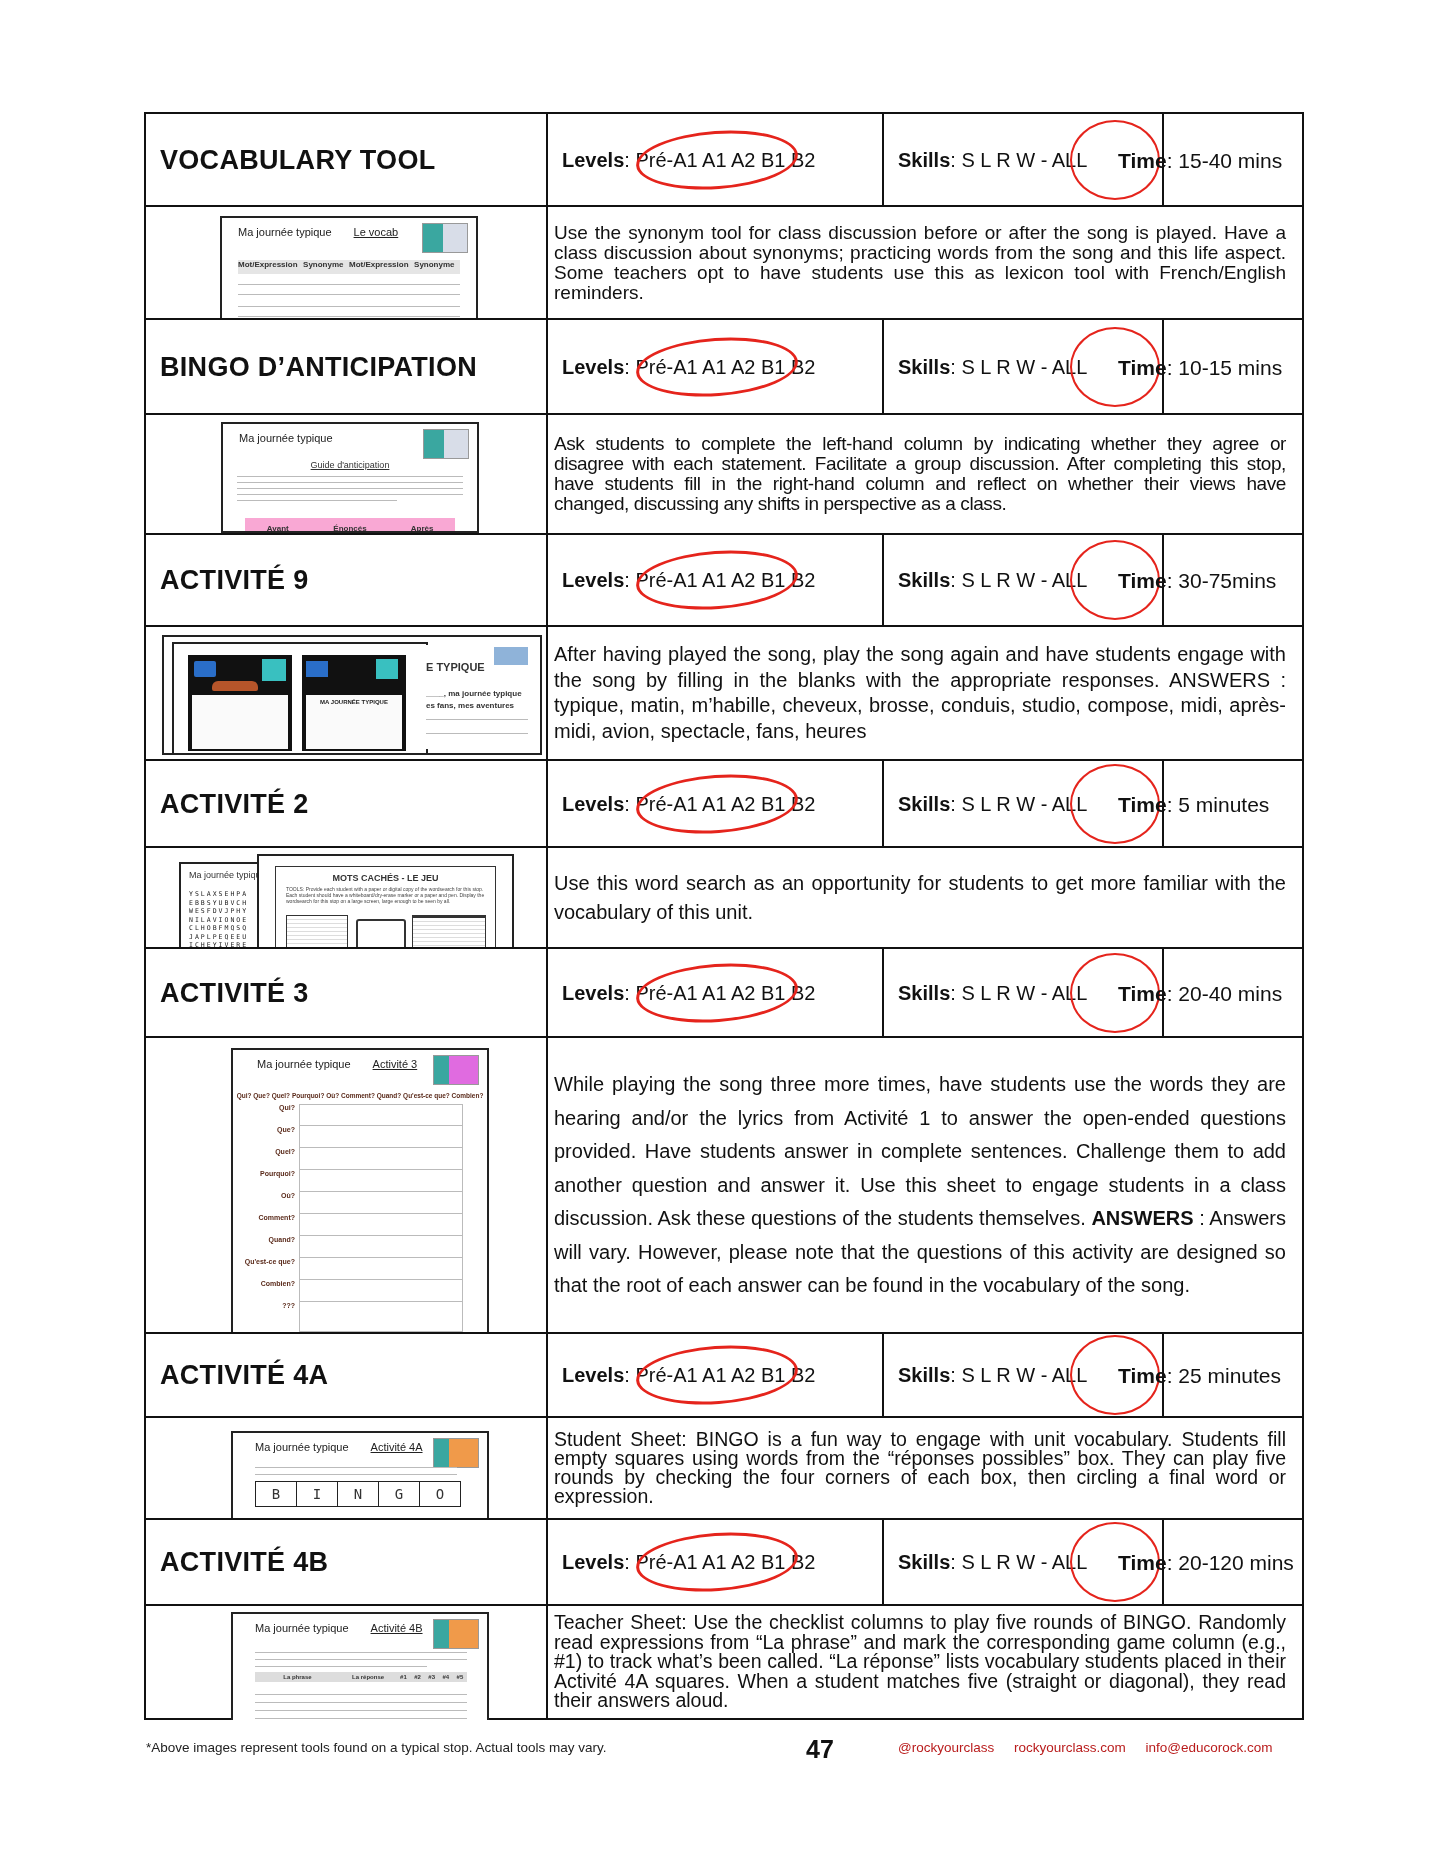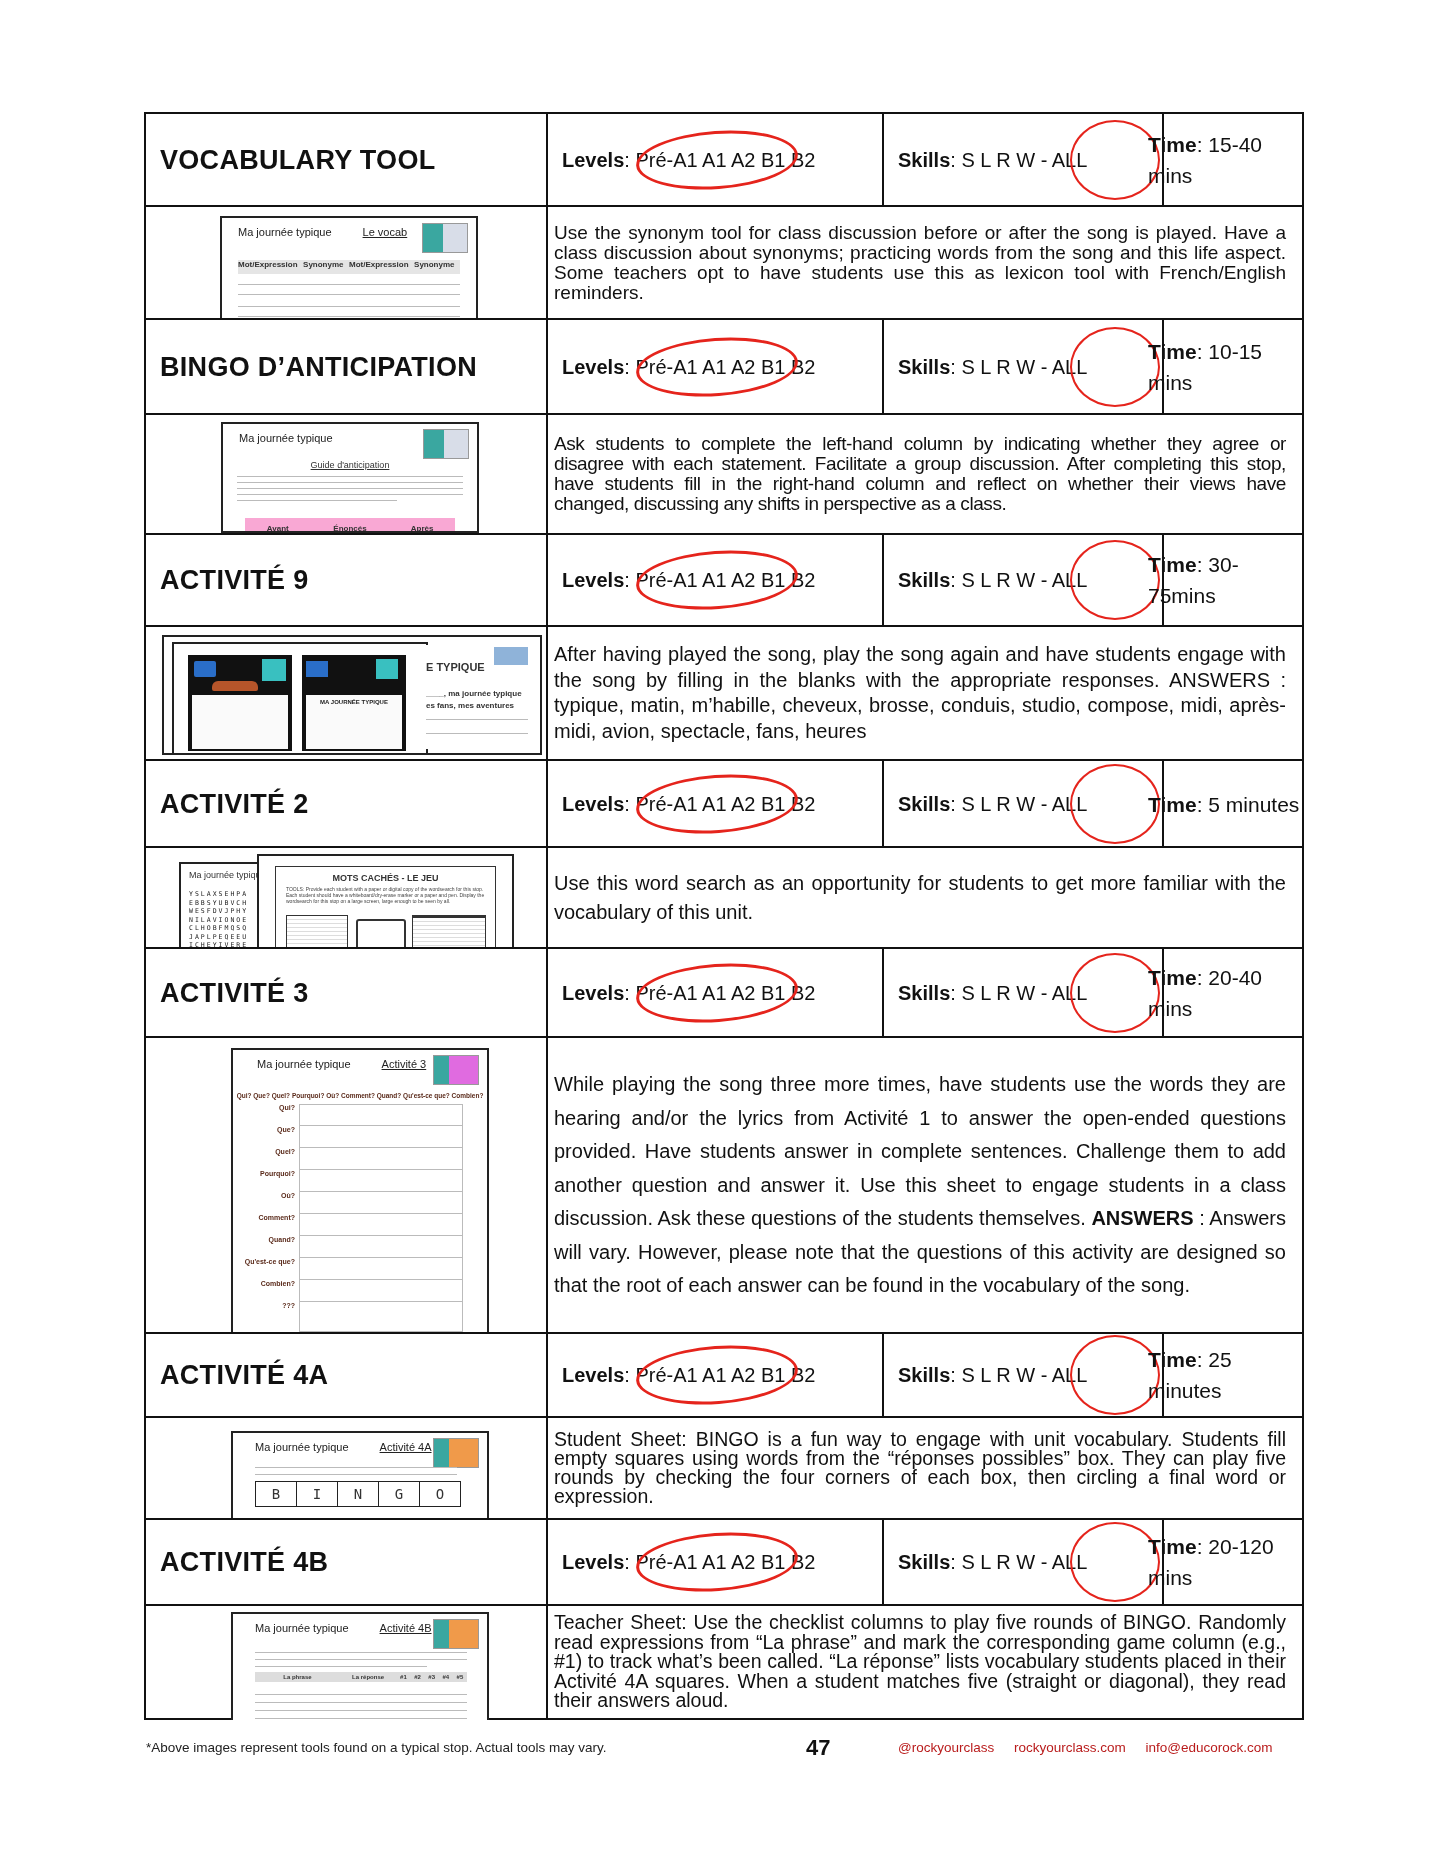--- a/index.html
+++ b/index.html
@@ -4,42 +4,42 @@
 <style>
   html, body { margin:0; padding:0; background:#ffffff; }
   body { width:1445px; height:1871px; position:relative; overflow:hidden; font-family:"Liberation Sans", sans-serif; color:#111; }
   .tbl { position:absolute; left:144px; top:112px; width:1160px; }
   .row { position:absolute; left:0; width:1160px; box-sizing:border-box; border:2px solid #111; border-bottom:none; }
   .row.last { border-bottom:2px solid #111; }
   .cell { position:absolute; top:0; bottom:0; box-sizing:border-box; }
   .c1 { left:0; width:402px; border-right:2px solid #111; }
   .c2 { left:402px; width:336px; border-right:2px solid #111; }
   .c3 { left:738px; width:280px; border-right:2px solid #111; }
-  .c4 { left:990px; right:0; }
+  .c4 { left:960px; right:0; }
   .cwide { left:402px; right:8px; }
   .title { position:absolute; left:14px; top:50%; transform:translateY(-50%); font-weight:bold; font-size:27px; letter-spacing:0.3px; white-space:nowrap; }
   .levels, .skills { position:absolute; left:14px; top:50%; transform:translateY(-50%); font-size:20px; white-space:nowrap; }
   .lbl { font-weight:bold; }
   .time { position:absolute; left:12px; top:50%; transform:translateY(-50%); font-size:21px; line-height:31px; }
   .circ-levels { position:absolute; left:88px; top:50%; width:162px; height:58px; margin-top:-29px; border:3px solid #e5241c; border-radius:50%; transform:rotate(-4deg); box-sizing:border-box; }
   .circ-skills { position:absolute; left:186px; top:50%; width:90px; height:80px; margin-top:-40px; border:2px solid #e5241c; border-radius:50%; box-sizing:border-box; }
   .desc { position:absolute; left:6px; right:8px; top:50%; transform:translateY(-50%); font-size:19.5px; line-height:21px; text-align:justify; }
   .desc.loose { line-height:30px; font-size:20px; }
   .desc.mid { line-height:30px; font-size:20px; }
   .desc.tight { line-height:20px; font-size:19px; }
   .thumb { position:absolute; background:#fff; border:2px solid #222; box-sizing:border-box; overflow:hidden; font-size:9px; color:#333; }
   .thumb .t-head { position:absolute; left:16px; top:8px; font-size:11px; color:#222; white-space:nowrap; }
-  .thumb .t-sub { text-decoration:underline; margin-left:31px; }
+  .thumb .t-sub { text-decoration:underline; margin-left:22px; }
   .thumb .t-img { position:absolute; right:8px; top:5px; width:44px; height:28px; background:linear-gradient(90deg,#3aa7a0 0,#3aa7a0 45%,#d8dde8 45%); border:1px solid #999; }
   .thumb .t-img.pink { background:linear-gradient(90deg,#3aa7a0 0,#3aa7a0 35%,#e06be0 35%); }
   .thumb .t-img.orange { background:linear-gradient(90deg,#3aa7a0 0,#3aa7a0 35%,#f09a4a 35%); }
   .line-gray { position:absolute; height:1px; background:#bbb; }
   .bingo-cell { position:absolute; top:0; width:24px; height:24px; border:1px solid #222; text-align:center; line-height:24px; font-size:14px; font-family:"DejaVu Sans Mono", monospace; }
   .footer-note { position:absolute; left:146px; top:1740px; font-size:13.5px; color:#222; white-space:nowrap; }
-  .page-num { position:absolute; left:806px; top:1735px; font-size:22px; font-weight:bold; }
+  .page-num { position:absolute; left:806px; top:1735px; font-size:25px; font-weight:bold; }
   .footer-links { position:absolute; left:898px; top:1740px; font-size:13.5px; color:#b91c1c; white-space:nowrap; word-spacing:2px; }
   .footer-links span { margin-right:14px; }
 </style>
 </head>
 <body>
 
 <div class="tbl">
 
   <div class="row" style="top:0;height:93px;">
     <div class="cell c1">

